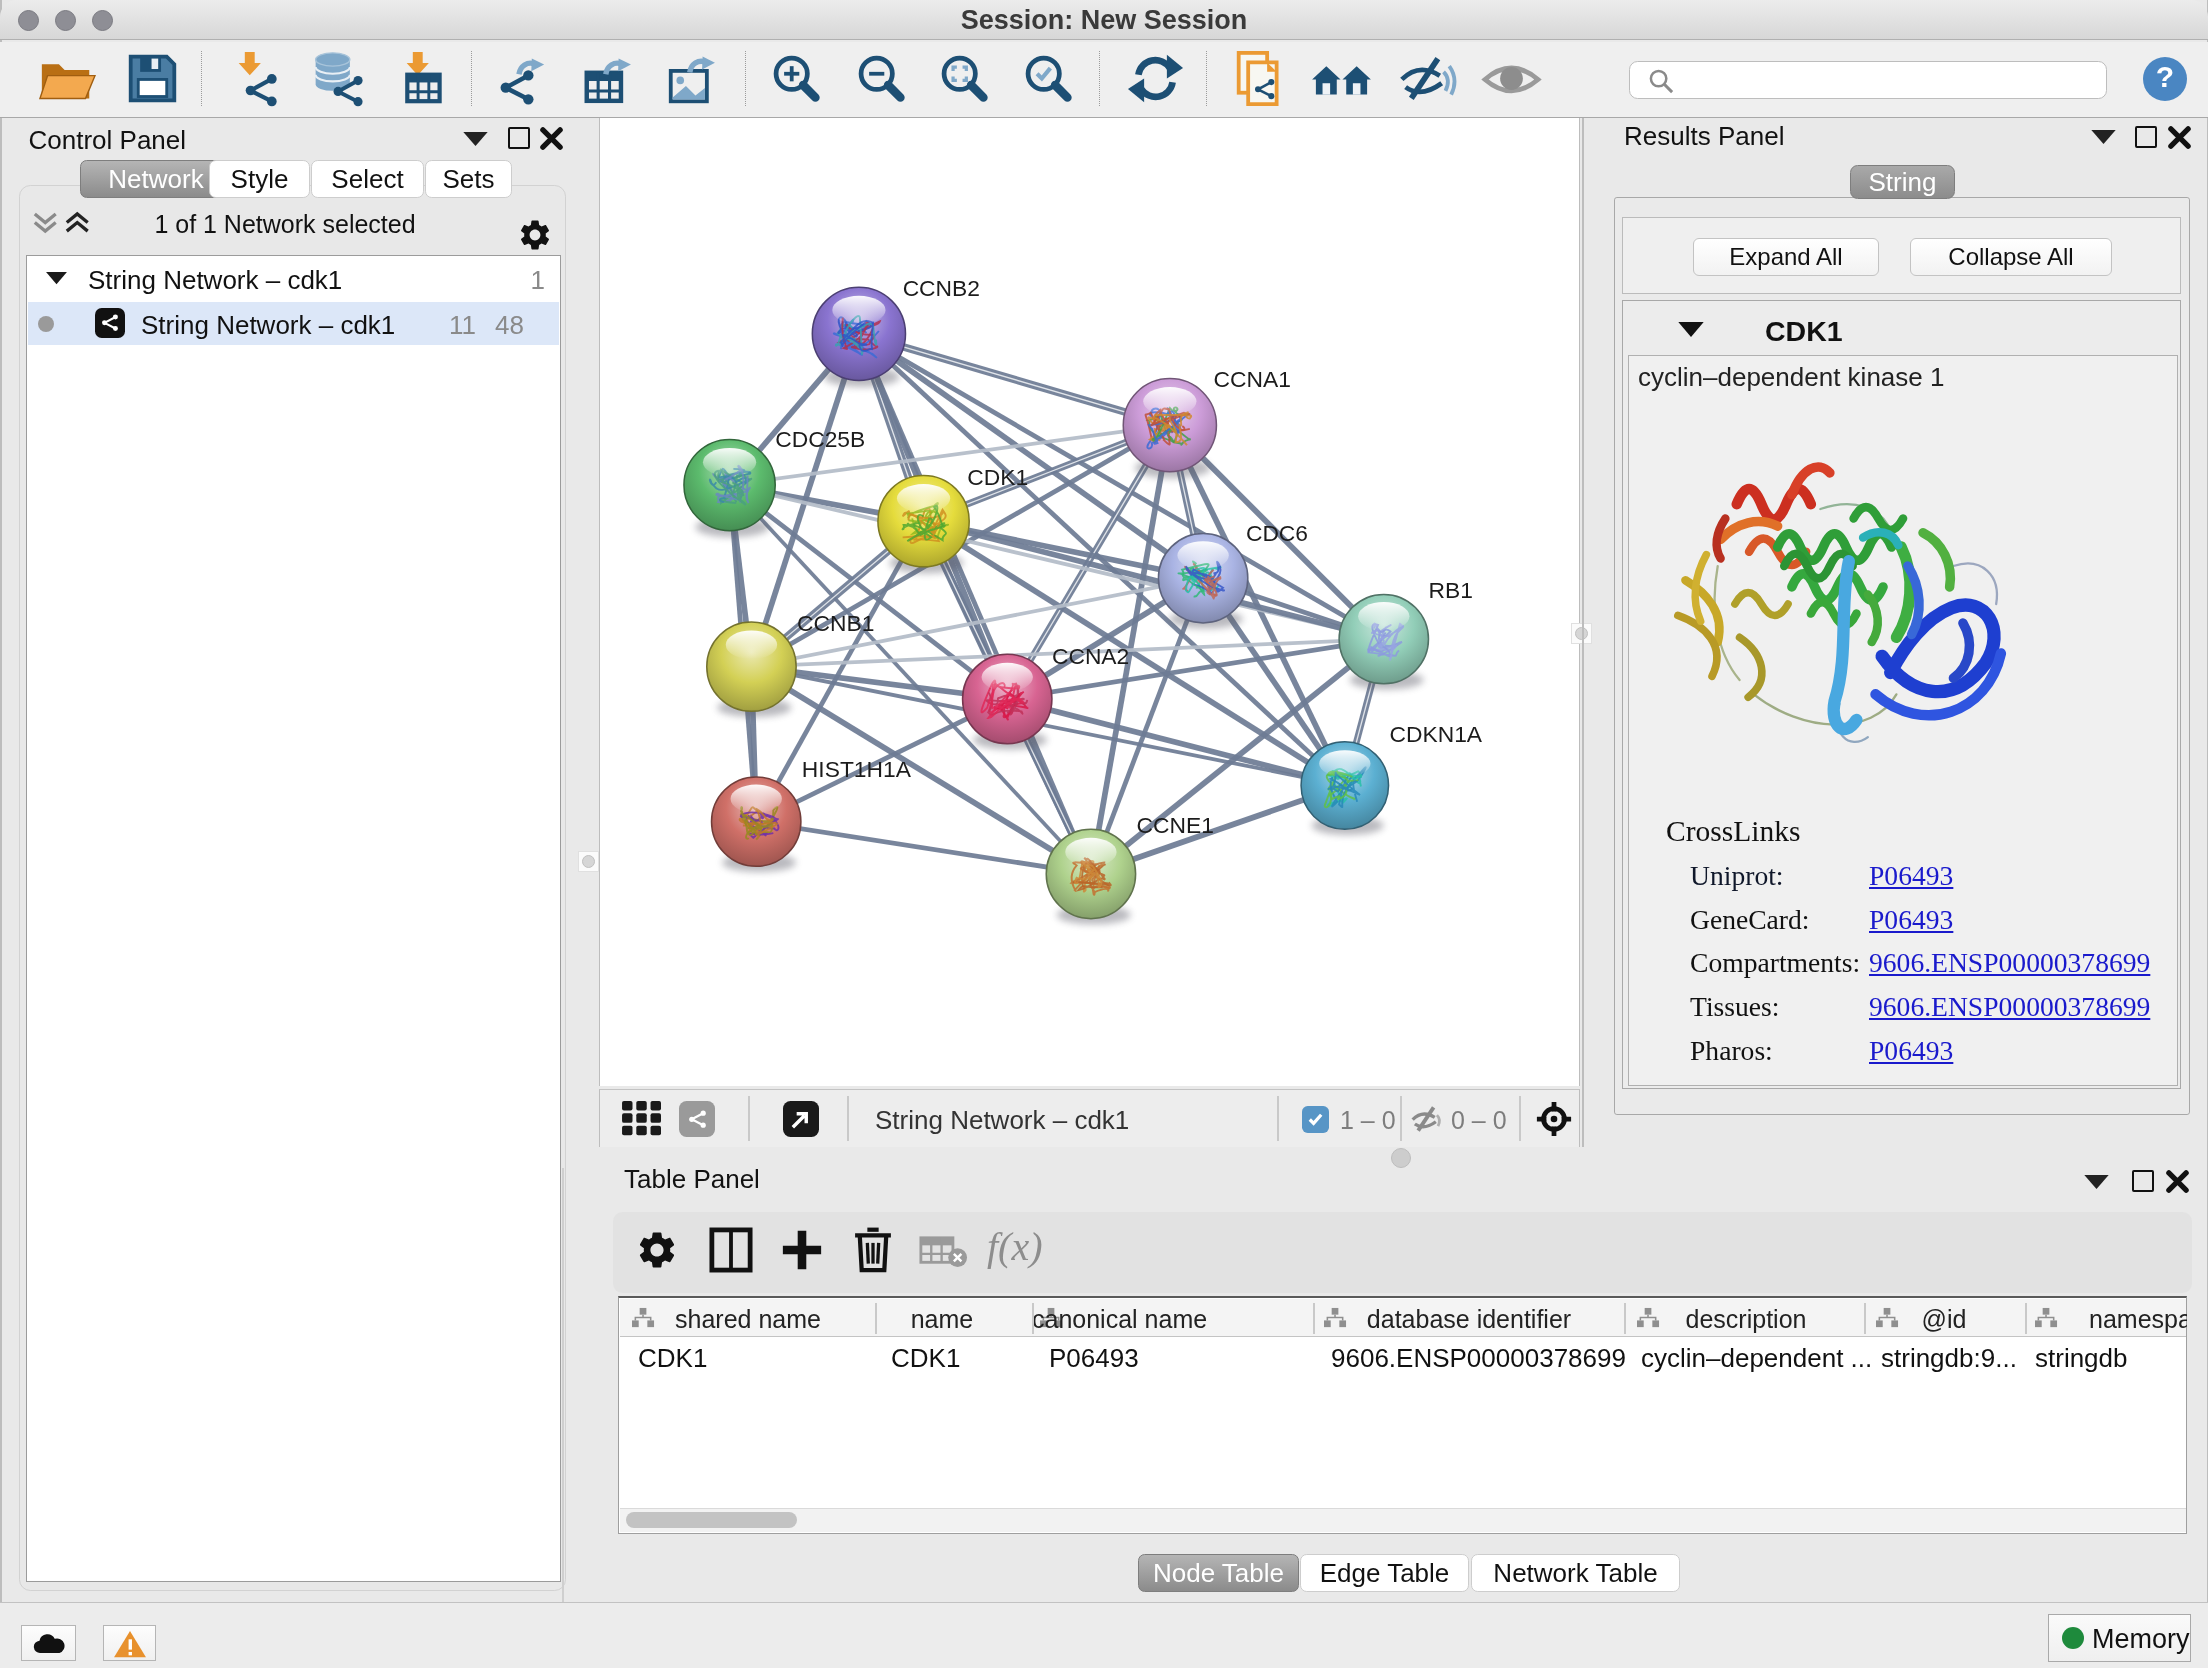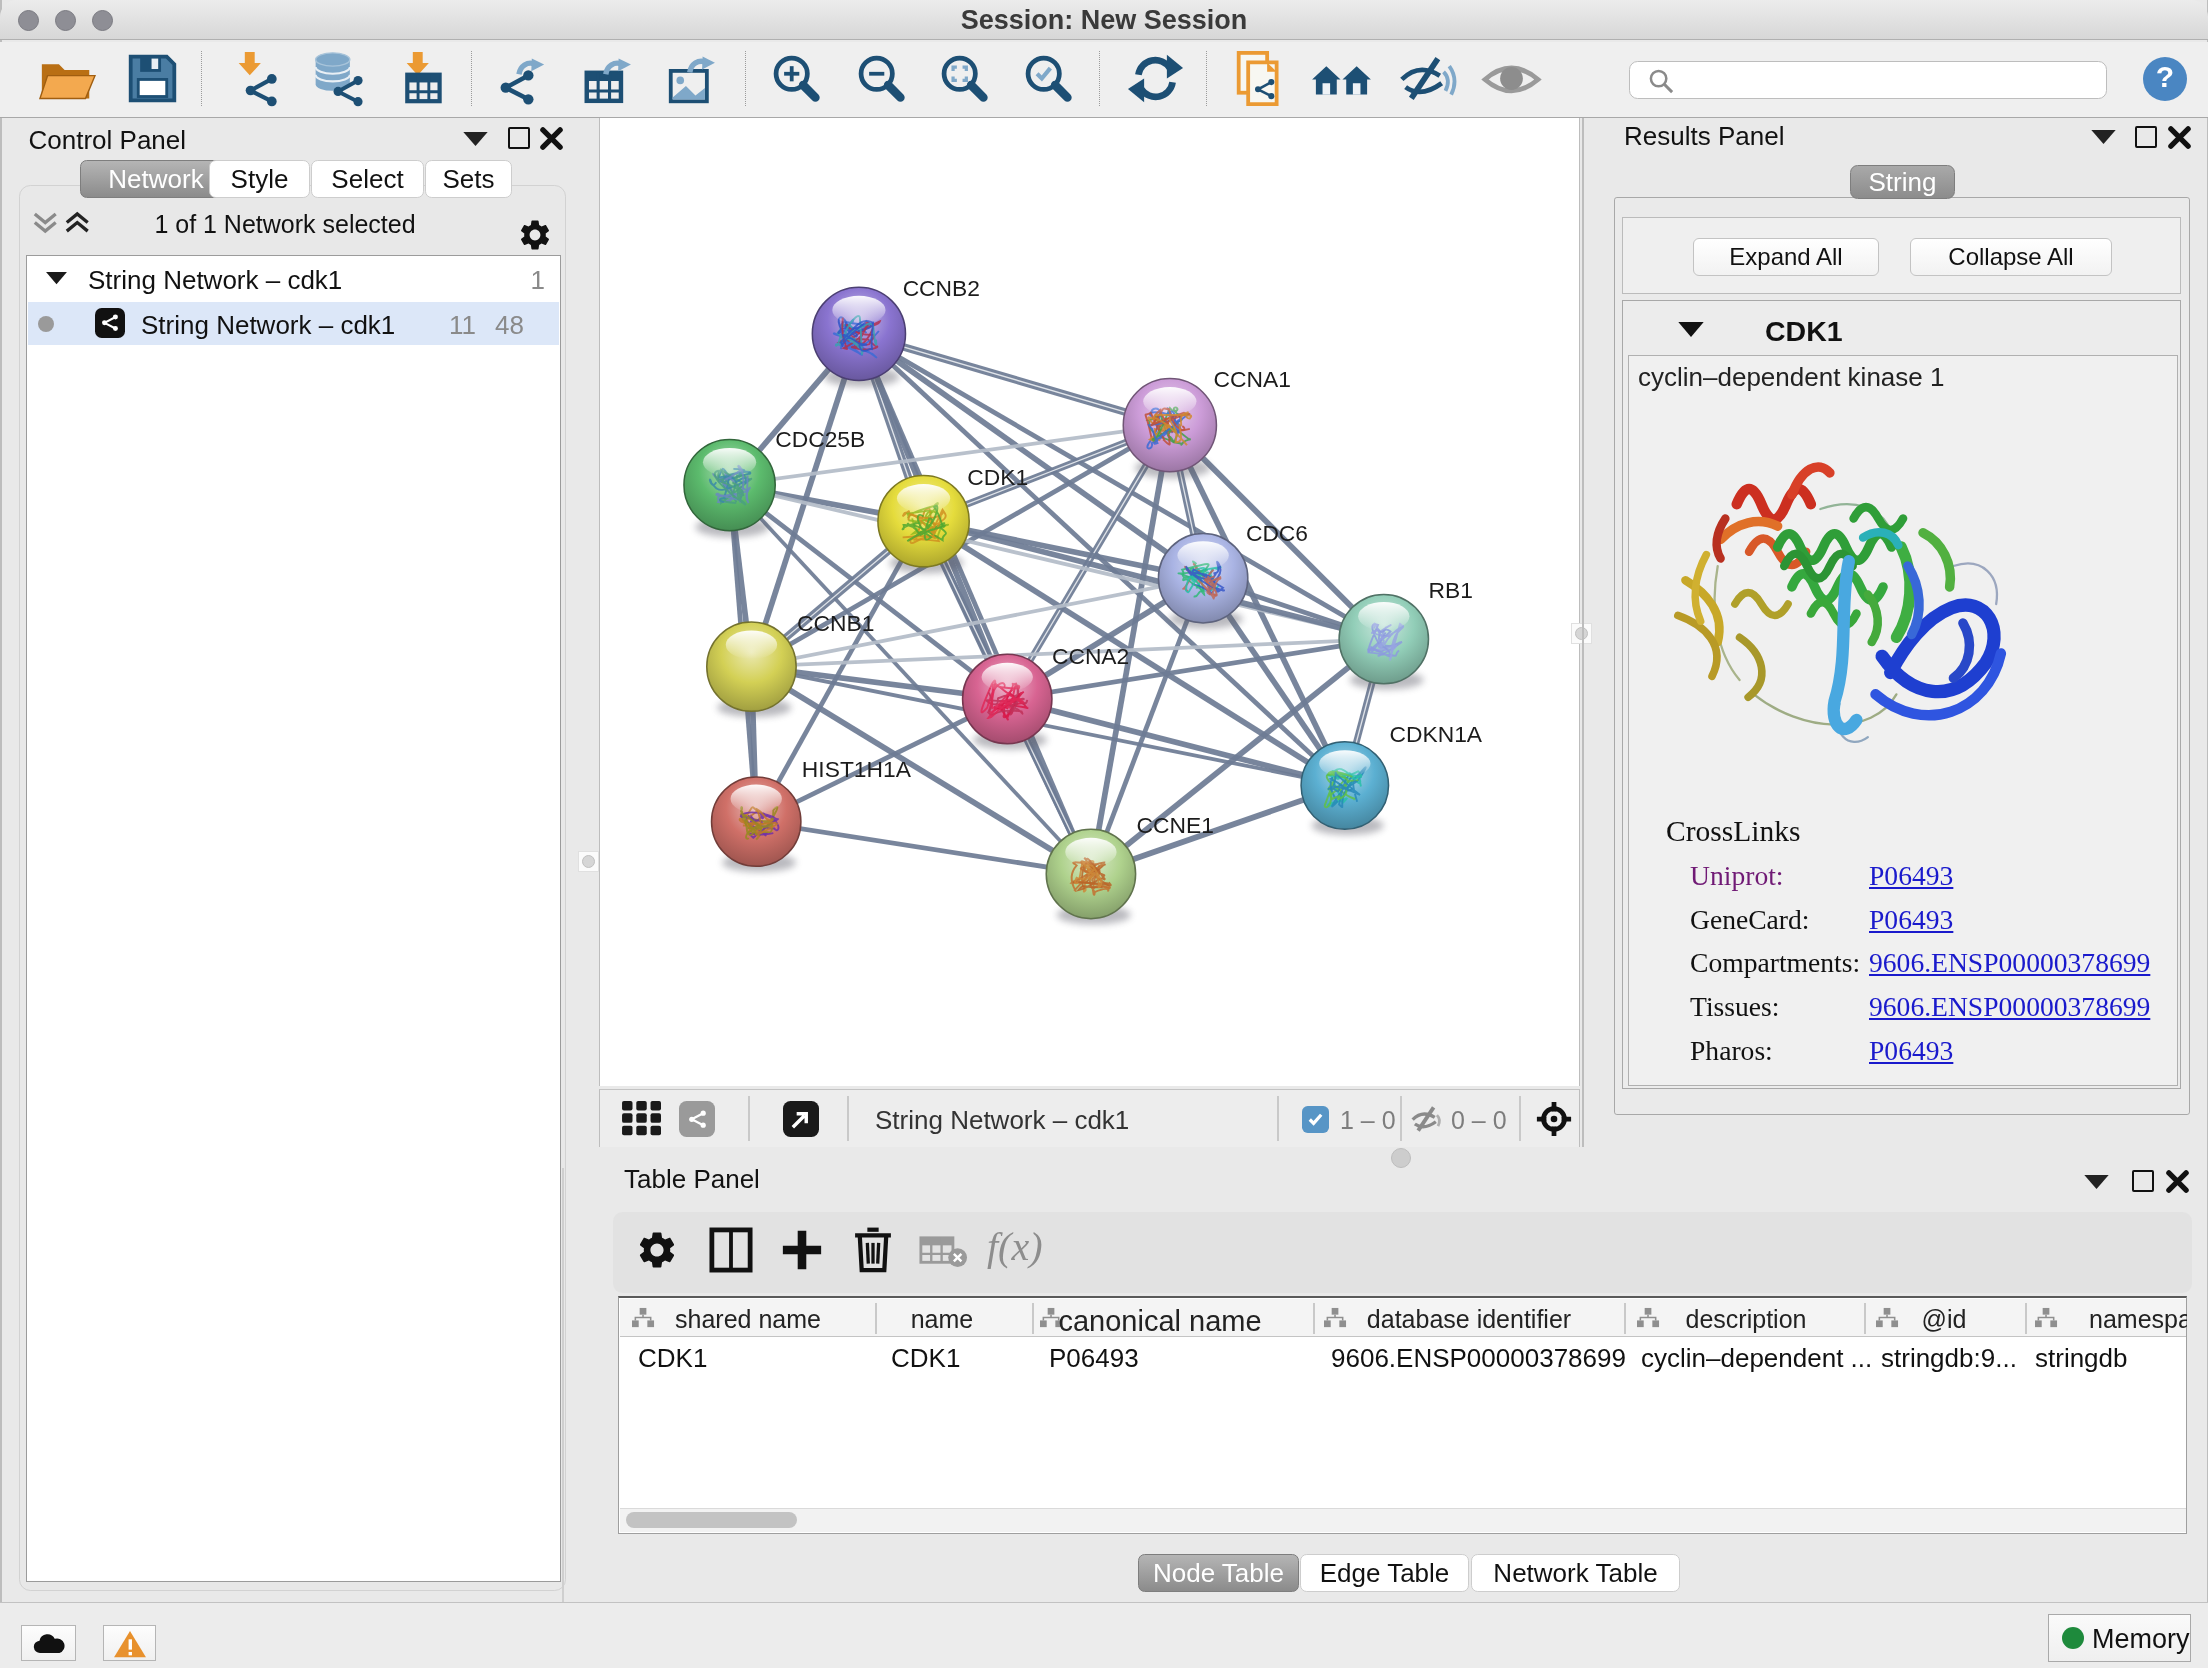--- a/index.html
+++ b/index.html
@@ -590,21 +590,21 @@
       <path d="M 150 170 q 12 -24 24 0 q 12 24 24 0" fill="none" stroke="#3aa83a" stroke-width="9" stroke-linecap="round" opacity="1.0"></path>
       <path d="M 210 150 C 222 165 224 185 214 200" fill="none" stroke="#45aa3c" stroke-width="9" stroke-linecap="round" opacity="1.0"></path>
       <path d="M 190 115 C 180 160 190 215 175 262 C 170 288 185 302 198 282" fill="none" stroke="#49a8e0" stroke-width="13" stroke-linecap="round" opacity="1.0"></path>
       <path d="M 205 90 C 220 80 236 84 242 98" fill="none" stroke="#2ab0b8" stroke-width="9" stroke-linecap="round" opacity="1.0"></path>
       <path d="M 225 215 C 255 258 300 268 334 222 C 356 188 334 150 298 164 C 270 175 248 205 234 232" fill="none" stroke="#1e3fd0" stroke-width="14" stroke-linecap="round" opacity="1.0"></path>
       <path d="M 218 255 C 268 298 336 275 350 212" fill="none" stroke="#2f55e0" stroke-width="11" stroke-linecap="round" opacity="1.0"></path>
       <path d="M 252 120 C 266 142 268 170 256 192" fill="none" stroke="#3868d8" stroke-width="10" stroke-linecap="round" opacity="1.0"></path>
       <path d="M 310 180 C 322 200 318 225 300 238" fill="none" stroke="#2848c8" stroke-width="10" stroke-linecap="round" opacity="1.0"></path>
     </svg></div>
 <div class="abs serif" style="left:1666px;top:815px;font-size:29.5px;font-weight:normal;color:#111">CrossLinks</div>
-<div class="abs serif" style="left:1690px;top:860px;font-size:27.6px;color:#701a75">Uniprot:</div>
+<div class="abs serif" style="left:1690px;top:860px;font-size:27.6px;color:#0f172a">Uniprot:</div>
 <div class="abs serif link" style="left:1869px;top:860px;font-size:27.6px">P06493</div>
 <div class="abs serif" style="left:1690px;top:904px;font-size:27.6px;color:#111">GeneCard:</div>
 <div class="abs serif link" style="left:1869px;top:904px;font-size:27.6px">P06493</div>
 <div class="abs serif" style="left:1690px;top:947px;font-size:27.6px;color:#111">Compartments:</div>
 <div class="abs serif link" style="left:1869px;top:947px;font-size:27.6px">9606.ENSP00000378699</div>
 <div class="abs serif" style="left:1690px;top:991px;font-size:27.6px;color:#111">Tissues:</div>
 <div class="abs serif link" style="left:1869px;top:991px;font-size:27.6px">9606.ENSP00000378699</div>
 <div class="abs serif" style="left:1690px;top:1035px;font-size:27.6px;color:#111">Pharos:</div>
 <div class="abs serif link" style="left:1869px;top:1035px;font-size:27.6px">P06493</div>
 <div class="abs vline" style="left:562px;top:1168px;height:434px;background:#cfcfcf"></div>
@@ -655,21 +655,21 @@
     <path d="M 12.5 8 L 12.5 11 M 4.5 14 L 4.5 11 L 20.5 11 L 20.5 14" fill="none" stroke="#8f8f8f" stroke-width="1.6"></path>
   </svg>
 <div class="abs" style="left:558px;top:1305px;width:380px;text-align:center;font-size:25px;color:#222">shared name</div>
 <div class="abs" style="left:752px;top:1305px;width:380px;text-align:center;font-size:25px;color:#222">name</div>
 <svg width="25" height="23" viewBox="0 0 26 24" style="position:absolute;left:1039px;top:1307px">
     <rect x="9" y="1" width="7" height="7" fill="#8f8f8f"></rect>
     <rect x="1" y="14" width="7" height="7" fill="#8f8f8f"></rect>
     <rect x="17" y="14" width="7" height="7" fill="#8f8f8f"></rect>
     <path d="M 12.5 8 L 12.5 11 M 4.5 14 L 4.5 11 L 20.5 11 L 20.5 14" fill="none" stroke="#8f8f8f" stroke-width="1.6"></path>
   </svg>
-<div class="abs" style="left:970px;top:1305px;width:380px;text-align:center;font-size:29px;color:#222">canonical name</div>
+<div class="abs" style="left:1032px;top:1305px;width:380px;text-align:left;font-size:25px;color:#222">canonical name</div>
 <svg width="25" height="23" viewBox="0 0 26 24" style="position:absolute;left:1323px;top:1307px">
     <rect x="9" y="1" width="7" height="7" fill="#8f8f8f"></rect>
     <rect x="1" y="14" width="7" height="7" fill="#8f8f8f"></rect>
     <rect x="17" y="14" width="7" height="7" fill="#8f8f8f"></rect>
     <path d="M 12.5 8 L 12.5 11 M 4.5 14 L 4.5 11 L 20.5 11 L 20.5 14" fill="none" stroke="#8f8f8f" stroke-width="1.6"></path>
   </svg>
 <div class="abs" style="left:1279px;top:1305px;width:380px;text-align:center;font-size:25px;color:#222">database identifier</div>
 <svg width="25" height="23" viewBox="0 0 26 24" style="position:absolute;left:1636px;top:1307px">
     <rect x="9" y="1" width="7" height="7" fill="#8f8f8f"></rect>
     <rect x="1" y="14" width="7" height="7" fill="#8f8f8f"></rect>

